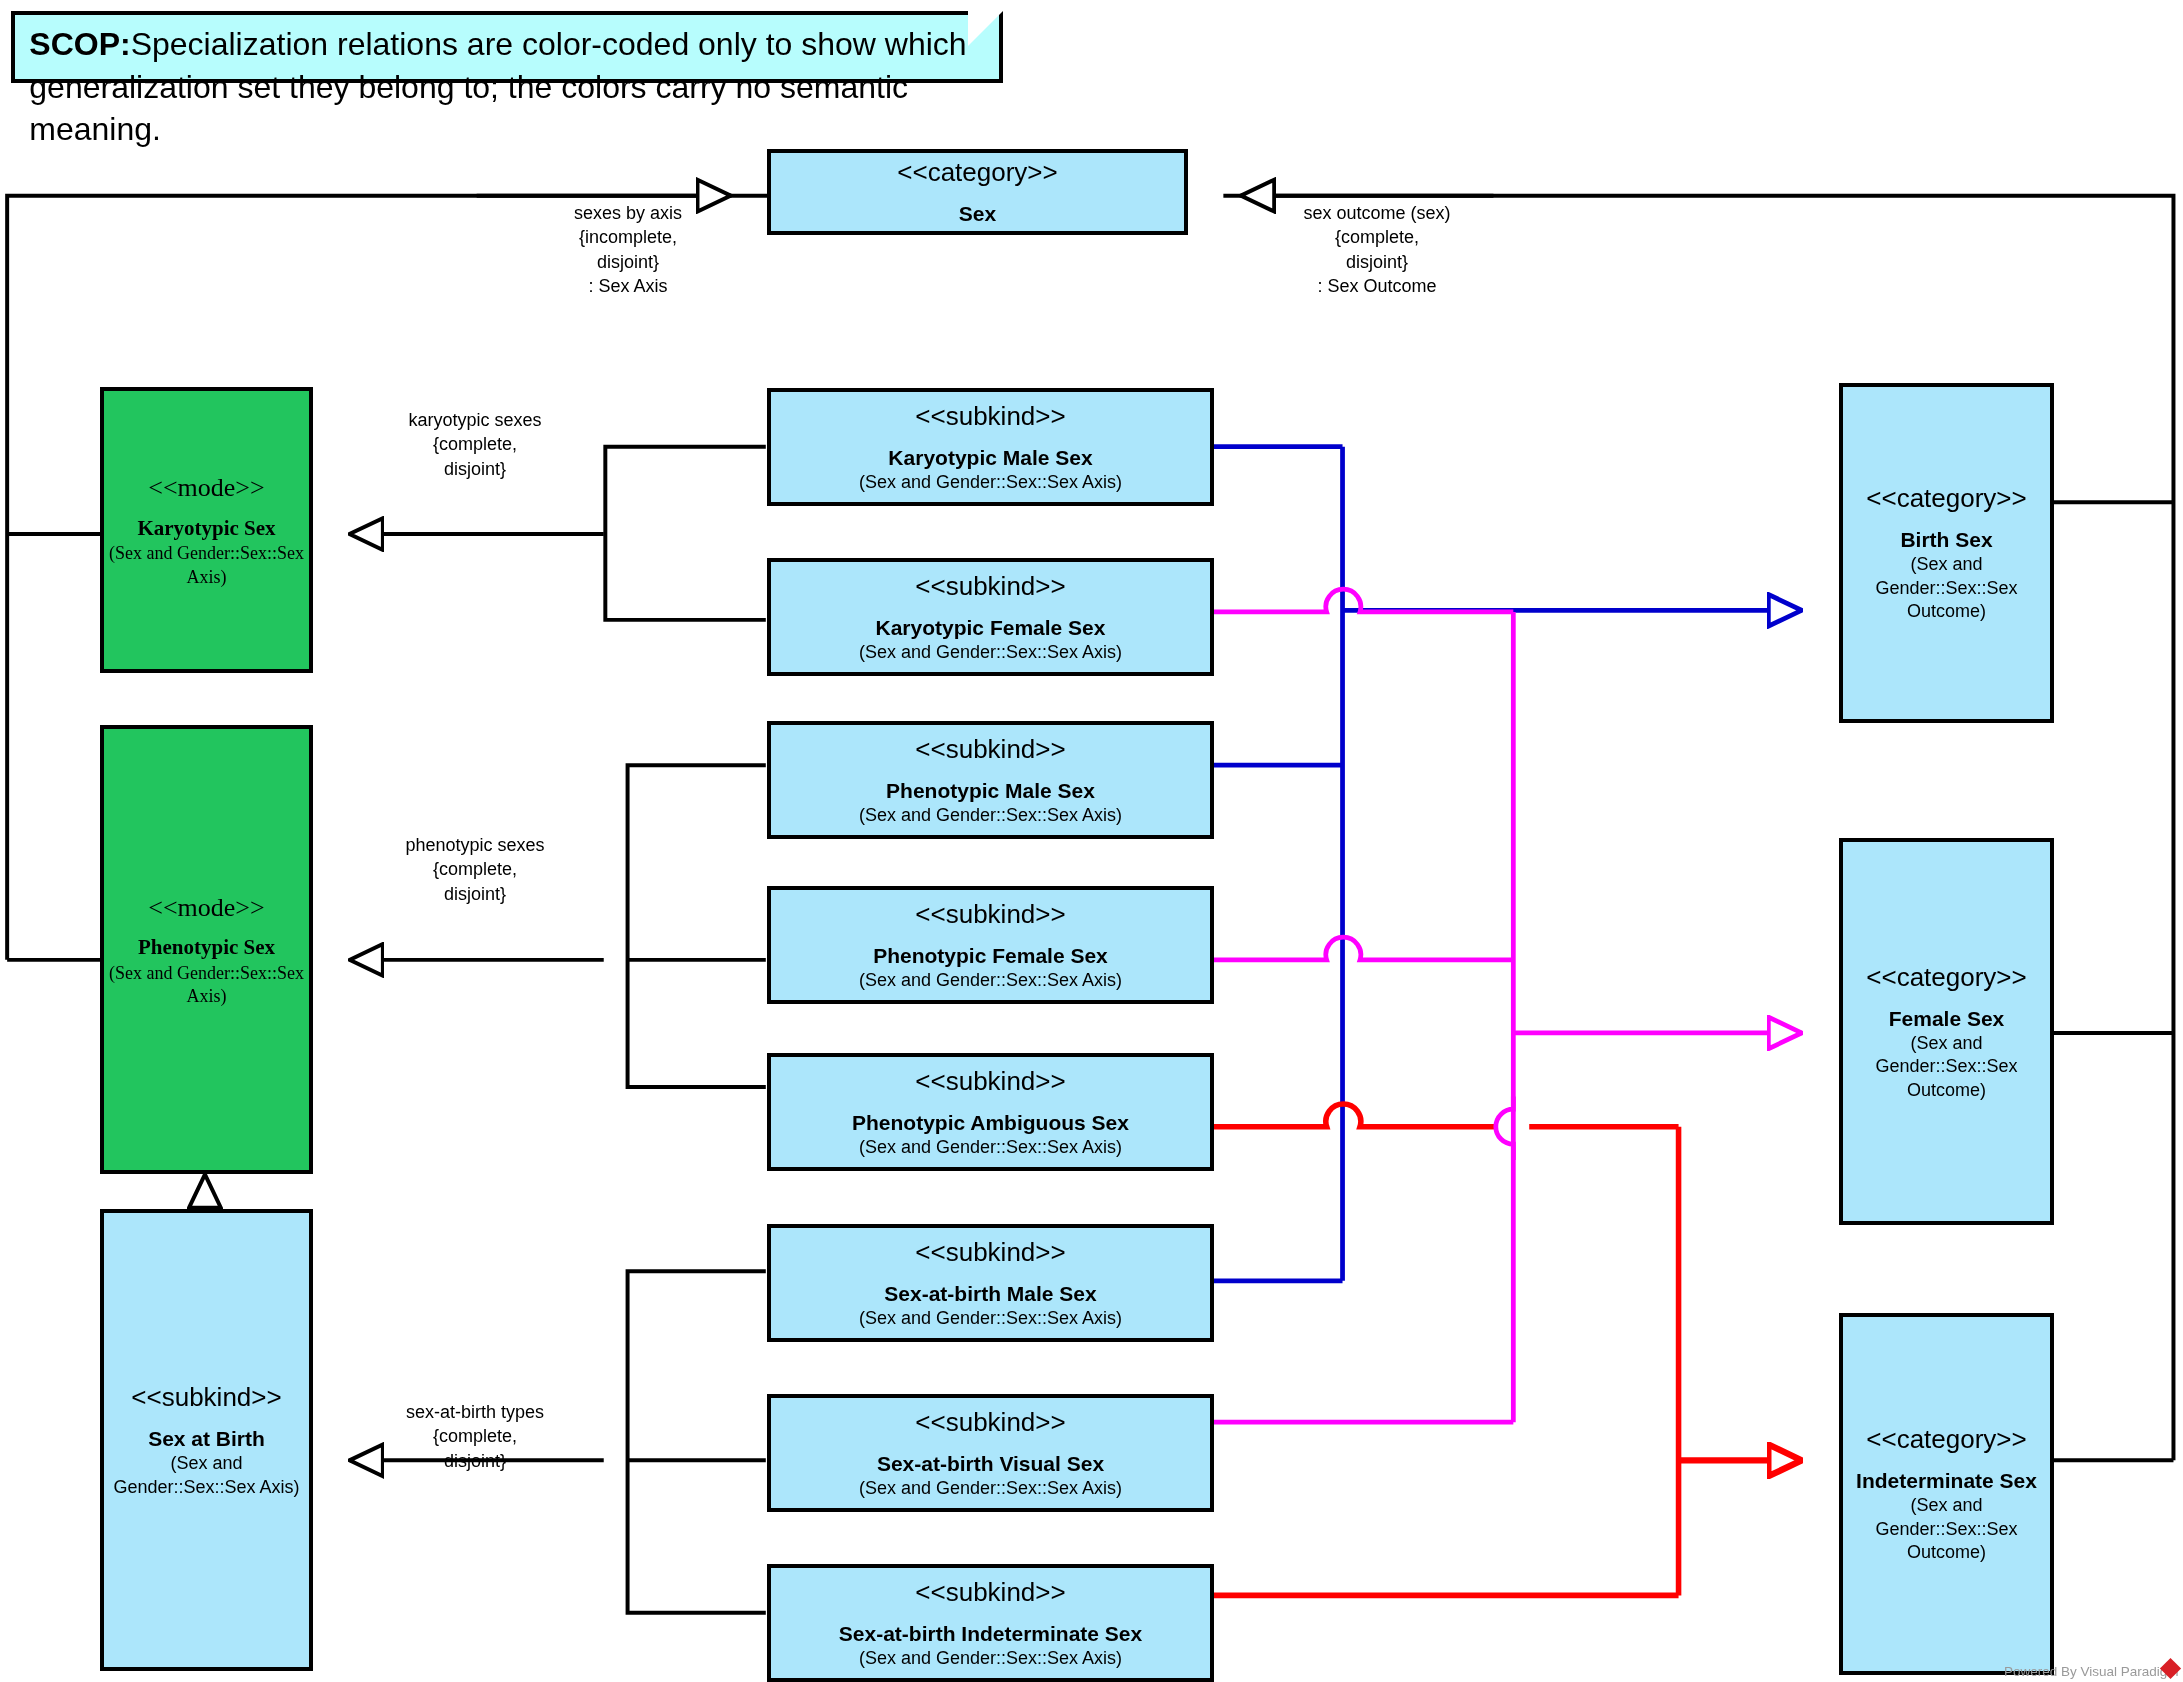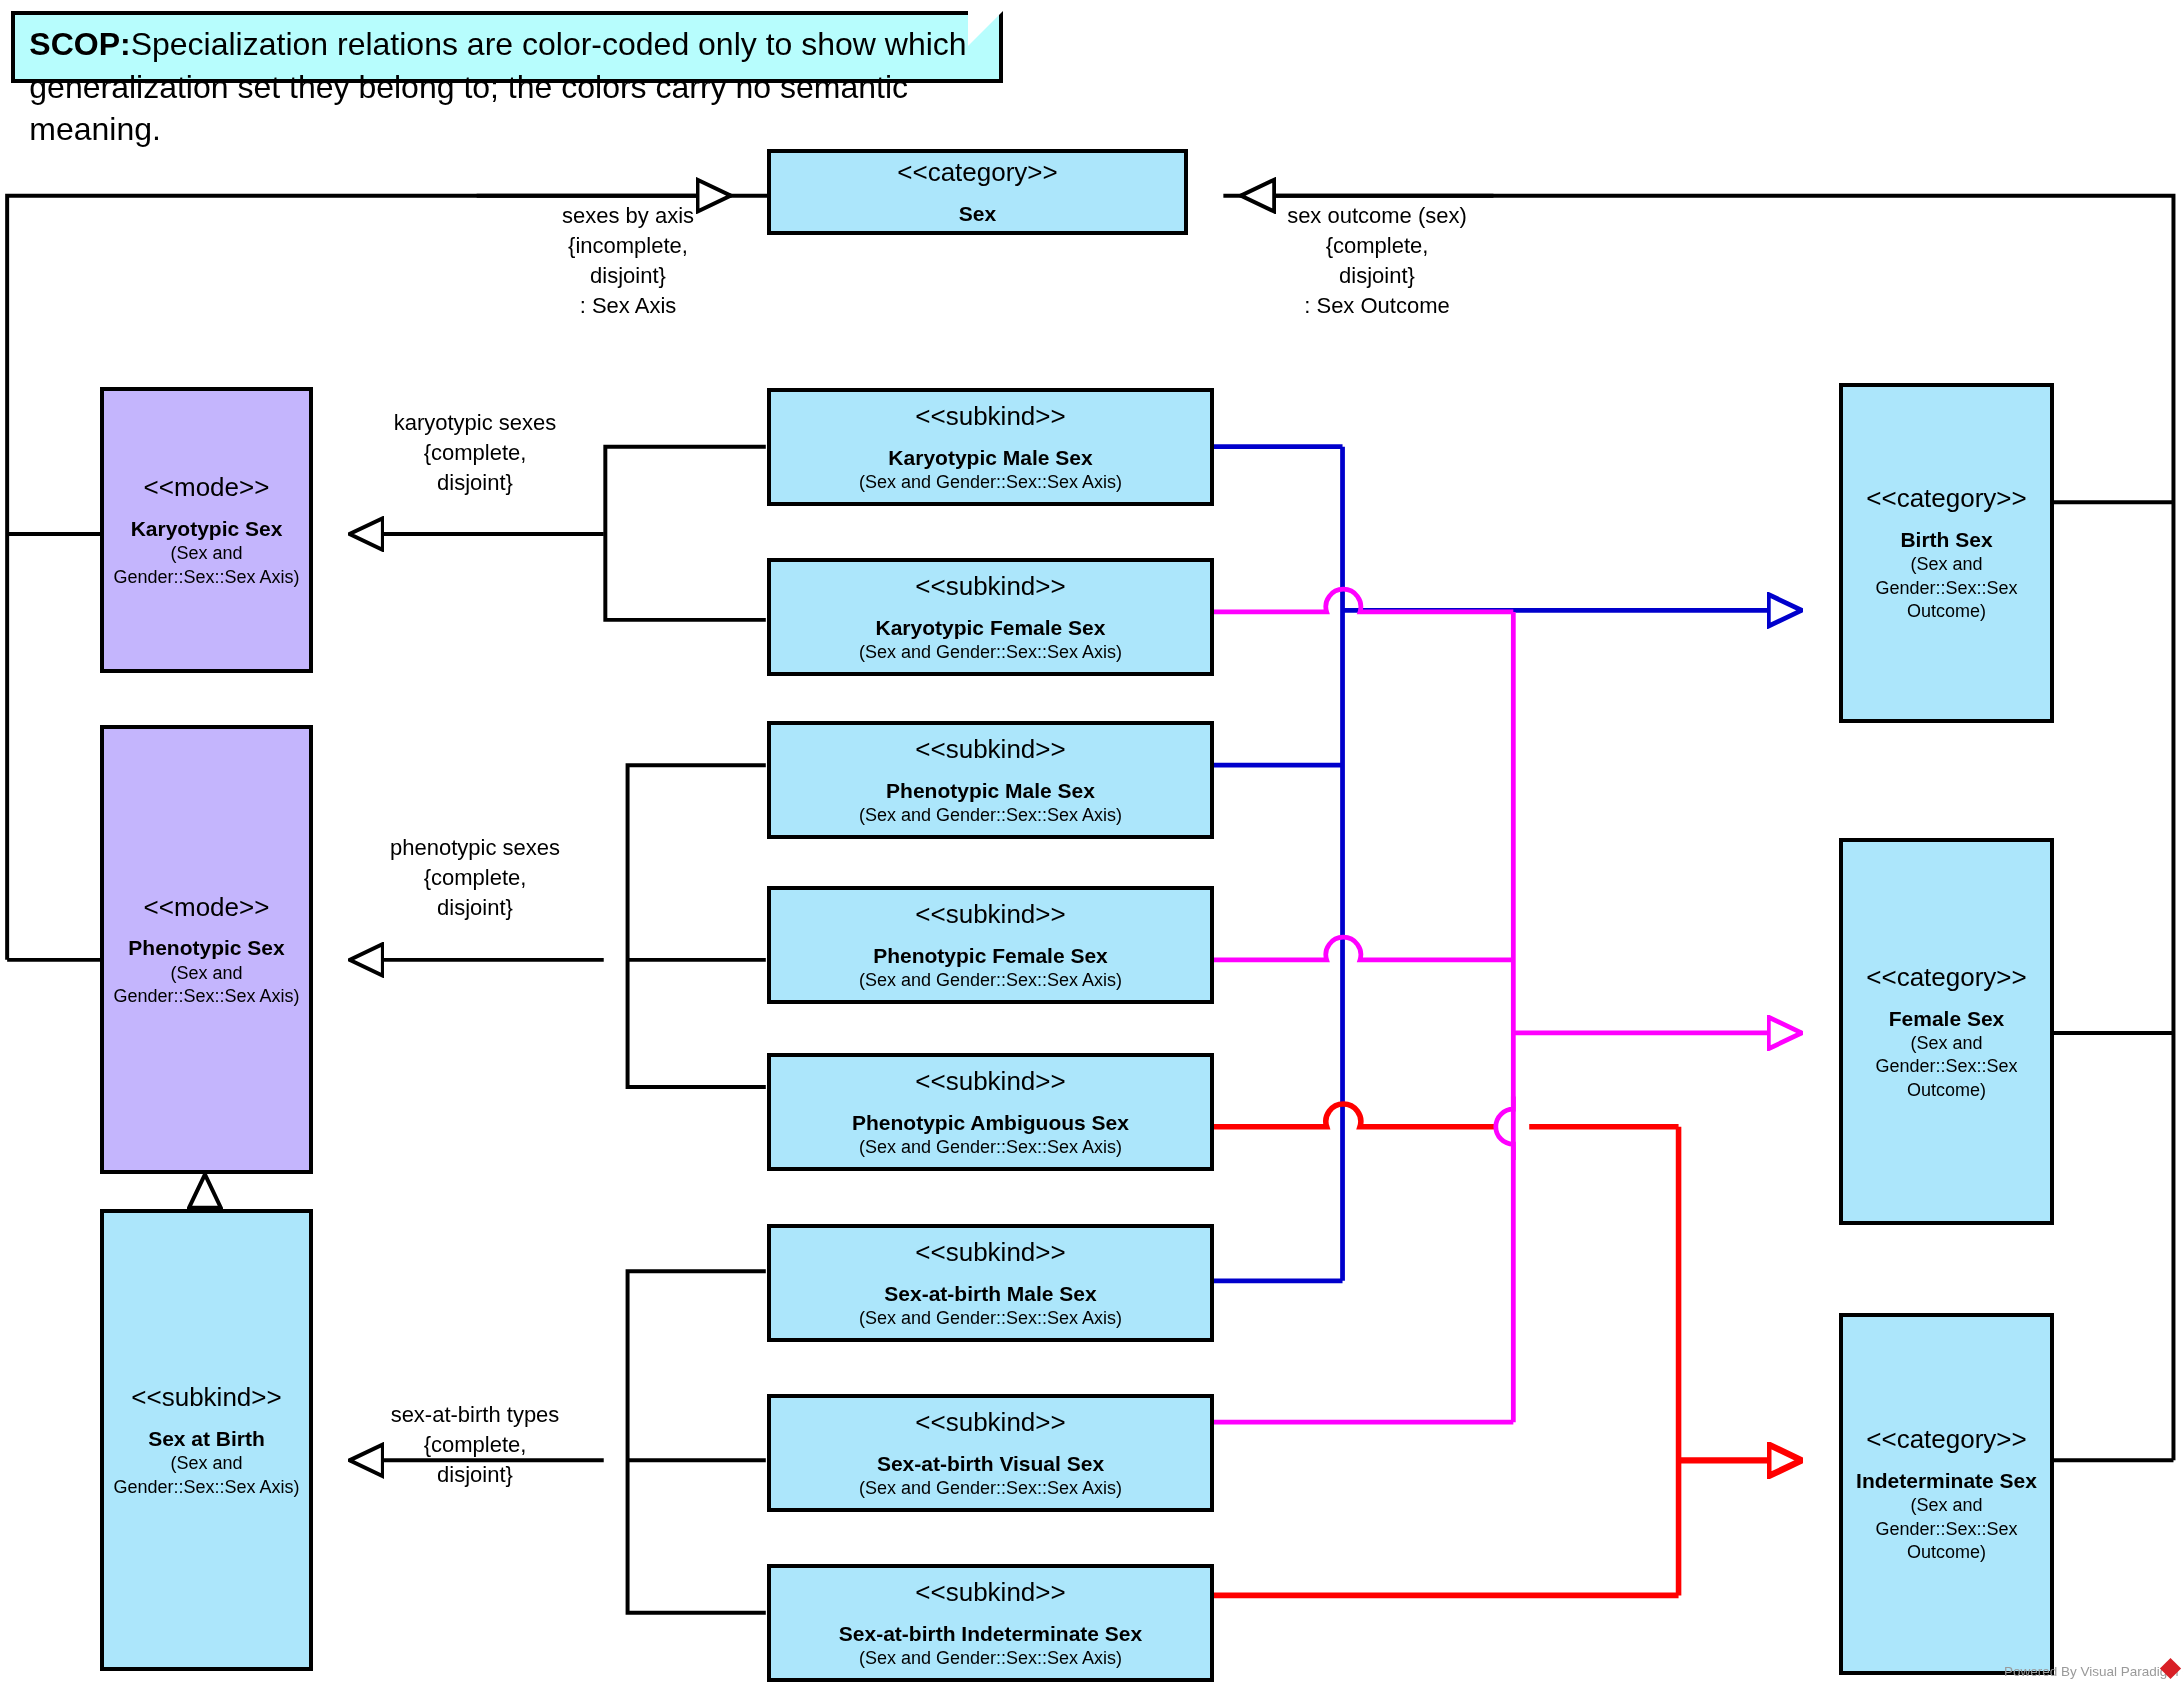--- a/index.html
+++ b/index.html
@@ -43,42 +43,42 @@
     font-size: 21px;
     font-weight: bold;
     white-space: nowrap;
     margin-top: 10px;
   }
   .uml-box .pkg {
     font-size: 18px;
     font-weight: normal;
   }
   .fill-light { background: #ace6fb; }
-  .fill-mode  { background: #c4b5fd; }
+  .fill-mode  { background: #22c55e; font-family: Liberation Serif, serif; }
 
   .note {
     position: absolute;
     box-sizing: border-box;
     background: #b7fdfd;
     border: 4px solid #000000;
     padding: 8px 14.3px 9.5px 14.3px;
     font-size: 32px;
     line-height: 1.33;
     color: #000000;
   }
   .note b { font-weight: bold; }
   .note-fold {
     position: absolute;
     width: 0; height: 0;
     border-left: 35px solid #ffffff;
     border-bottom: 35px solid transparent;
   }
   .gslabel {
     position: absolute;
-    font-size: 22px;
+    font-size: 18px;
     line-height: 1.36;
     text-align: center;
     color: #000000;
     white-space: pre-line;
   }
   .watermark {
     position: absolute;
     font-size: 13.5px;
     color: #9a9a9a;
     white-space: nowrap;

